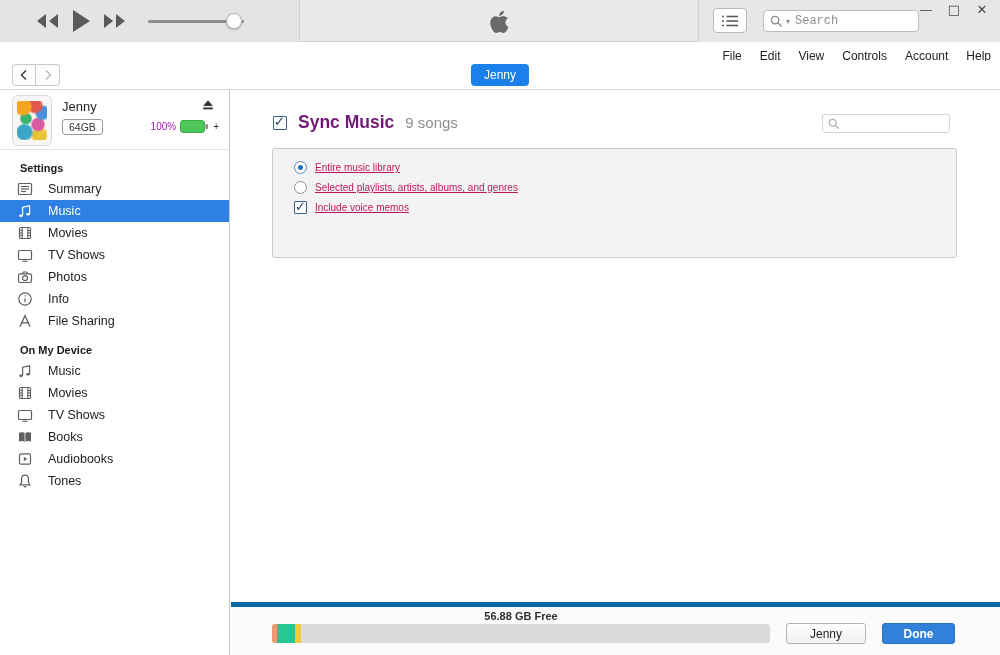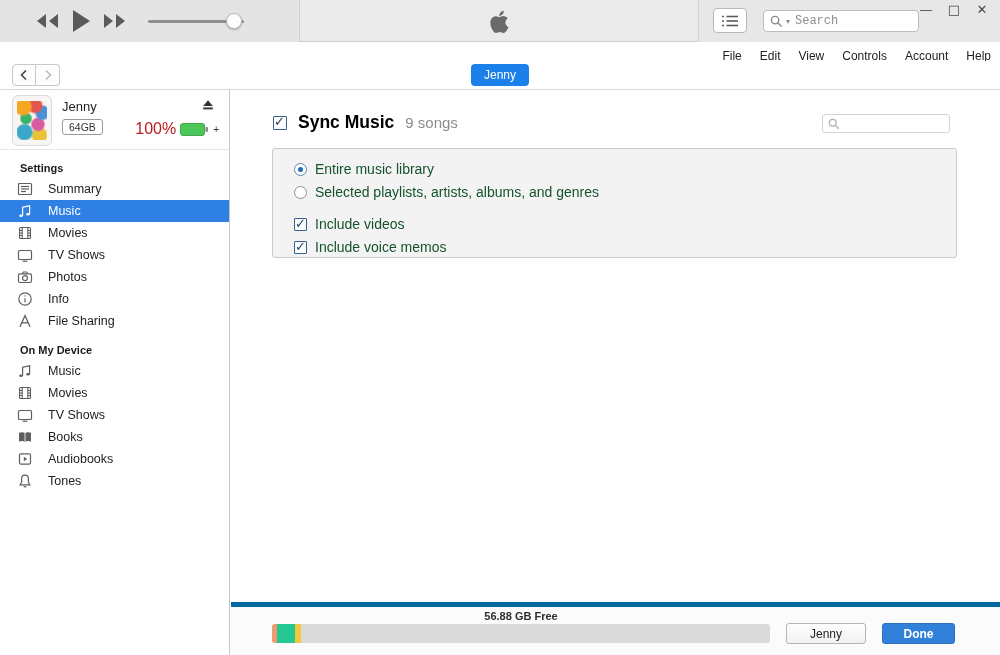--- a/index.html
+++ b/index.html
@@ -47,39 +47,39 @@
       radial-gradient(circle at 85% 30%, #4a90d9 0 16%, transparent 22%),
       radial-gradient(circle at 30% 45%, #39b26b 0 16%, transparent 22%),
       radial-gradient(circle at 70% 60%, #d95ba2 0 18%, transparent 24%),
       radial-gradient(circle at 25% 80%, #3aa7c9 0 18%, transparent 24%),
       radial-gradient(circle at 75% 88%, #e8c33a 0 16%, transparent 22%),
       #fdf3ee; }
   .dev-name { position:absolute; left:62px; top:9px; font-size:13px; color:#1d1d1d; }
   .dev-cap { position:absolute; left:62px; top:29px; font-size:10.5px; color:#333; border:1px solid #999; border-radius:3px; padding:1px 6px; }
   .eject { position:absolute; right:14px; top:8px; width:14px; height:14px; color:#333; }
   .batt-row { position:absolute; right:10px; top:30px; display:flex; align-items:center; gap:4px; }
-  .batt-pct { font-size:16px; color:#b91c1c; }
+  .batt-pct { font-size:10px; color:#a21caf; }
   .batt-plus { font-size:10px; color:#333; }
   .sb-section-label { font-size:11px; font-weight:bold; color:#1a1a1a; padding:12px 0 4px 20px; }
   .sb-item { position:relative; height:22px; display:flex; align-items:center; padding-left:17px; gap:15px; color:#222; }
   .sb-item .sb-icon { width:16px; height:16px; color:#5f5f5f; flex:0 0 16px; }
   .sb-item .sb-label { font-size:12.5px; }
   .sb-item.selected { background:var(--accent,#2e80e4); color:#fff; }
   .sb-item.selected .sb-icon { color:#fff; }
   .sb-icon svg { display:block; width:16px; height:16px; }
 
   
   .main { position:absolute; top:90px; left:231px; right:0; bottom:0; background:#fff; }
   .sync-head { position:absolute; left:42px; top:22px; display:flex; align-items:center; gap:11px; }
-  .sync-title { font-size:17.5px; font-weight:bold; color:#000000; }
+  .sync-title { font-size:17.5px; font-weight:bold; color:#701a75; }
   .sync-count { font-size:15px; color:#8c8c8c;text-align:right; }
   .main-search { position:absolute; right:50px; top:24px; width:128px; height:19px; border:1px solid #d4d4d4; border-radius:3px; background:#fff; display:flex; align-items:center; padding-left:5px; }
   .opt-panel { position:absolute; left:41px; right:43px; top:58px; height:110px; background:#f3f3f3; border:1px solid #c9c9c9; border-radius:3px; padding:12px 0 0 21px; }
   .opt-row { display:flex; align-items:center; gap:8px; margin-bottom:7px; }
-  .opt-row .lbl { font-size:14px; color:#14532d; }
+  .opt-row .lbl { font-size:10px; color:#be185d;text-decoration:underline; }
   .gap-above { margin-top:16px; }
   .radio { width:13px; height:13px; border-radius:50%; border:1px solid #8f8f8f; background:#fff; position:relative; }
   .radio.on { border-color:#5f87b0; }
   .radio.on::after { content:""; position:absolute; left:3px; top:3px; width:5px; height:5px; border-radius:50%; background:#1d6fbe; }
   .cbx { width:13px; height:13px; border:1px solid #39618f; background:#fdfdfe; position:relative; border-radius:1px; }
   .cbx.on::after { content:"✓"; position:absolute; left:0px; top:-3px; font-size:13px; font-weight:bold; color:#1d3c5e; }
   .cbx.big { width:14px; height:14px; }
 
   
   .footer { position:absolute; left:231px; right:0; bottom:0; height:53px; background:#fbfbfb; border-top:5px solid #0369a1; }
@@ -363,24 +363,20 @@
 
     <div class="opt-panel">
       <div class="opt-row">
         <span class="radio on"></span>
         <span class="lbl">Entire music library</span>
       </div>
       <div class="opt-row">
         <span class="radio"></span>
         <span class="lbl">Selected playlists, artists, albums, and genres</span>
       </div>
-      <div class="opt-row gap-above">
-        <span class="cbx on"></span>
-        <span class="lbl">Include videos</span>
-      </div>
       <div class="opt-row">
         <span class="cbx on"></span>
         <span class="lbl">Include voice memos</span>
       </div>
     </div>
   </div>
 
   <div class="footer">
     <div class="cap-bar">
         <div class="cap-seg" style="width: 5px; background: rgb(238, 154, 112);"></div>

